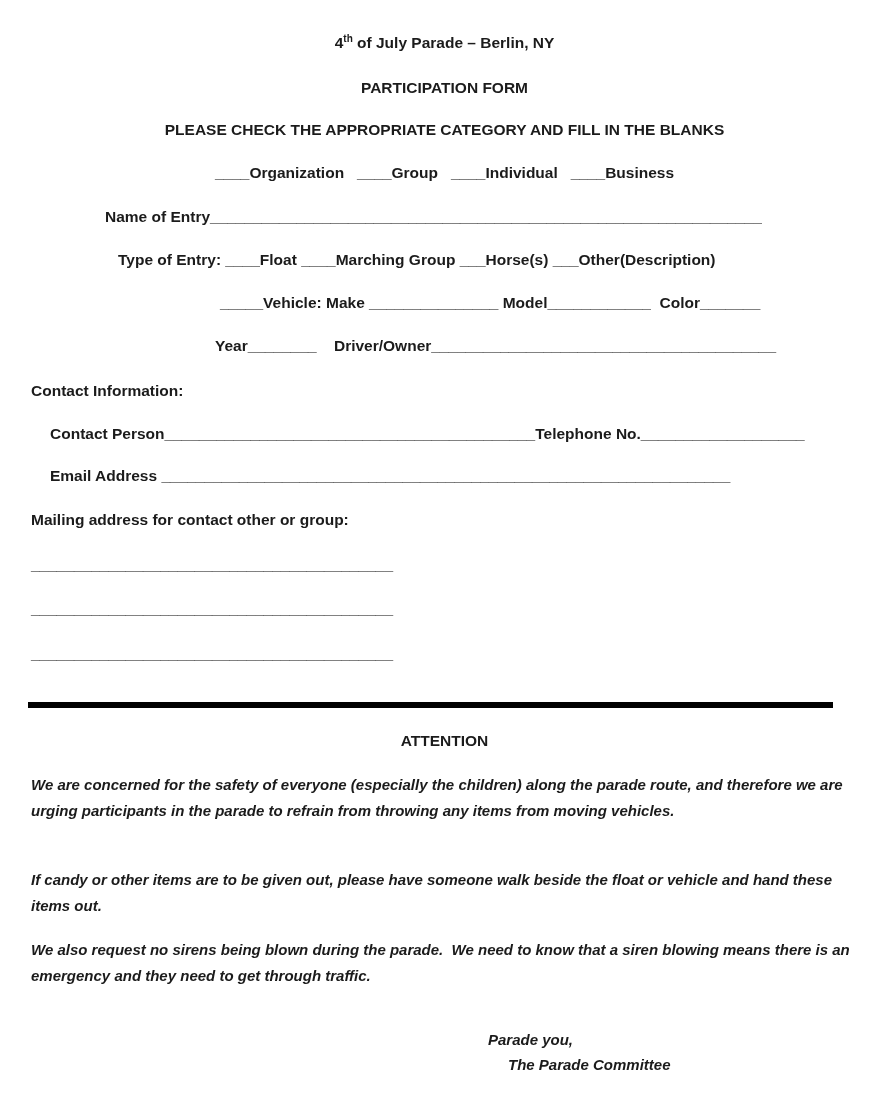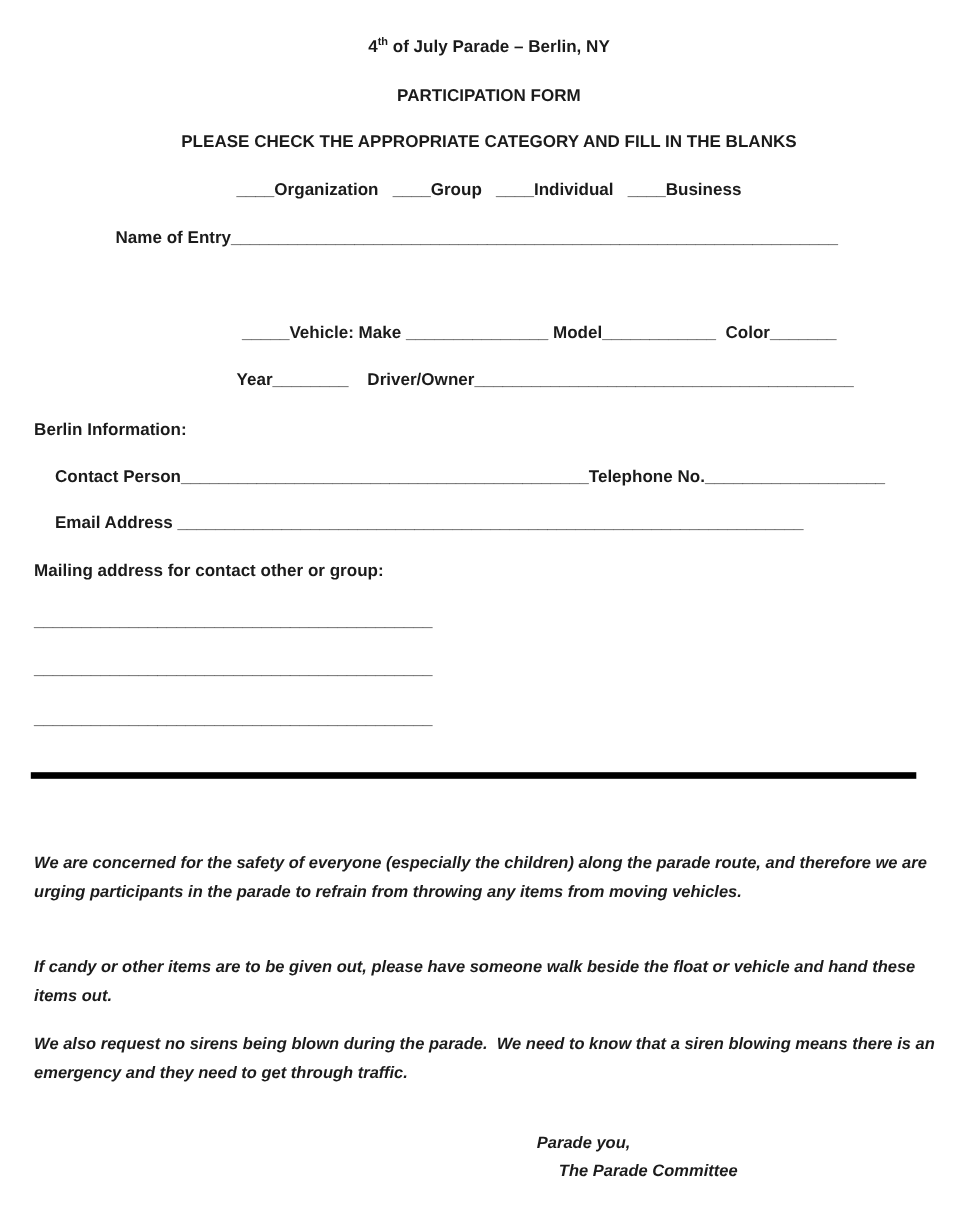--- a/index.html
+++ b/index.html
@@ -65,39 +65,41 @@
   <div class="line centered" style="top:34px"><span>4</span><span class="sup">th</span><span> of July Parade – Berlin, NY</span></div>
 
   <div class="line centered" style="top:79px">PARTICIPATION FORM</div>
 
   <div class="line centered" style="top:121px">PLEASE CHECK THE APPROPRIATE CATEGORY AND FILL IN THE BLANKS</div>
 
   <div class="line" style="top:208px;left:105px">Name of Entry________________________________________________________________</div>
 
   <div class="line centered" style="top:164px">____Organization   ____Group   ____Individual   ____Business</div>
 
+  <div class="line" style="top:251px;left:118px">Type of Entry: ____Float ____Marching Group ___Horse(s) ___Other(Description)</div>
 
   <div class="line" style="top:294px;left:220px">_____Vehicle: Make _______________ Model____________  Color_______</div>
 
   <div class="line" style="top:337px;left:215px">Year________    Driver/Owner________________________________________</div>
 
-  <div class="line" style="top:382px;left:31px">Berlin Information:</div>
+  <div class="line" style="top:382px;left:31px">Contact Information:</div>
 
   <div class="line" style="top:425px;left:50px">Contact Person___________________________________________Telephone No.___________________</div>
 
   <div class="line" style="top:467px;left:50px">Email Address __________________________________________________________________</div>
 
   <div class="line" style="top:511px;left:31px">Mailing address for contact other or group:</div>
 
   <div class="line" style="top:556px;left:31px">__________________________________________</div>
   <div class="line" style="top:600px;left:31px">__________________________________________</div>
   <div class="line" style="top:645px;left:31px">__________________________________________</div>
 
   <div class="rule" style="top:702px;left:28px;width:805px;height:6px"></div>
 
+  <div class="line centered" style="top:732px">ATTENTION</div>
 
   <div class="para" style="top:772px">We are concerned for the safety of everyone (especially the children) along the parade route, and therefore we are urging participants in the parade to refrain from throwing any items from moving vehicles.</div>
 
   <div class="para" style="top:867px">If candy or other items are to be given out, please have someone walk beside the float or vehicle and hand these items out.</div>
 
   <div class="para" style="top:937px">We also request no sirens being blown during the parade.  We need to know that a siren blowing means there is an emergency and they need to get through traffic.</div>
 
   <div class="closing" style="top:1031px;left:488px">Parade you,</div>
   <div class="closing" style="top:1056px;left:508px">The Parade Committee</div>
 

